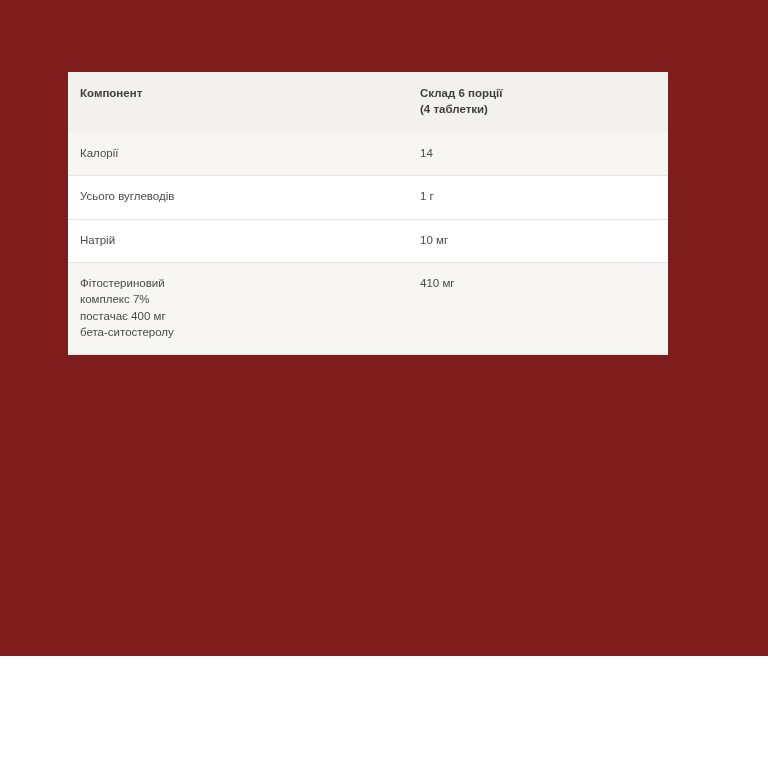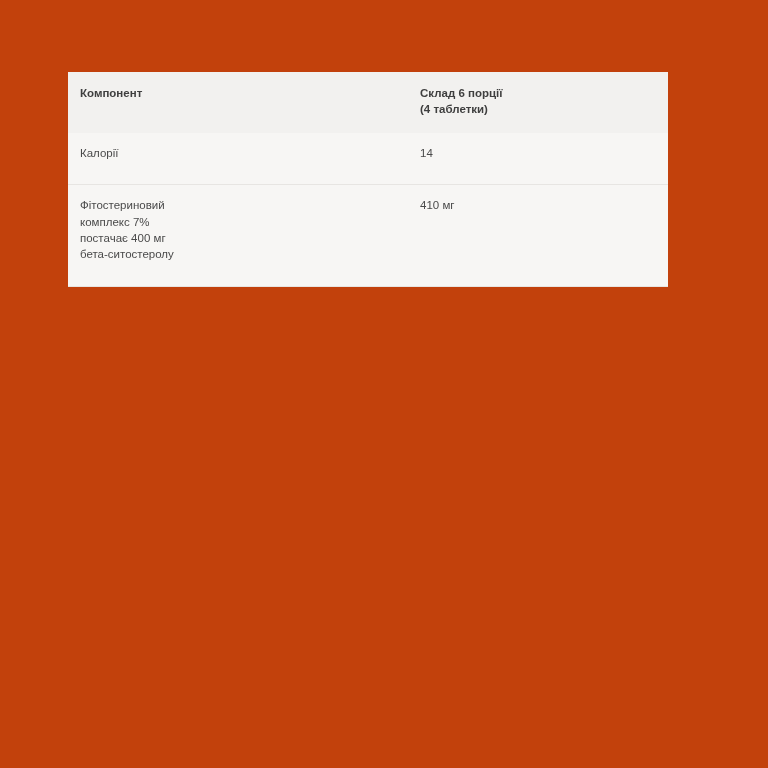--- a/index.html
+++ b/index.html
@@ -9,23 +9,23 @@
     width: 768px;
     height: 768px;
   }
   body {
     font-family: "Liberation Sans", sans-serif;
     color: #444444;
     -webkit-font-smoothing: antialiased;
   }
   .page {
     width: 768px;
-    height: 768px;
+    height: 656px;
     position: relative;
-    background: #c2410c;
+    background: #7f1d1d;
     box-sizing: border-box;
   }
   .table-wrap {
     position: absolute;
     left: 68px;
     top: 72px;
     width: 600px;
   }
   table.nutrition {
     width: 100%;
@@ -43,21 +43,21 @@
     color: #3f3f3f;
     padding: 14px 12px 16px 12px;
     line-height: 1.35;
     vertical-align: top;
     border: none;
   }
   table.nutrition tbody td {
     font-size: 11.5px;
     line-height: 1.42;
     color: #4a4a4a;
-    padding: 12px 12px 23px 12px;
+    padding: 12px 12px 14px 12px;
     vertical-align: top;
     border-bottom: 1px solid #e7e5e2;
     border-top: none;
   }
   table.nutrition tbody tr.shaded td {
     background: #f7f6f4;
   }
   table.nutrition tbody tr.plain td {
     background: #ffffff;
   }
@@ -90,20 +90,36 @@
       </thead>
       <tbody id="table-body">
           <tr class="shaded">
             <td>
               <span class="cell-line">Калорії</span>
             </td>
             <td>
               <span class="cell-line">14</span>
             </td>
           </tr>
+          <tr class="plain">
+            <td>
+              <span class="cell-line">Усього вуглеводів</span>
+            </td>
+            <td>
+              <span class="cell-line">1 г</span>
+            </td>
+          </tr>
+          <tr class="plain">
+            <td>
+              <span class="cell-line">Натрій</span>
+            </td>
+            <td>
+              <span class="cell-line">10 мг</span>
+            </td>
+          </tr>
           <tr class="shaded">
             <td>
               <span class="cell-line">Фітостериновий</span>
               <span class="cell-line">комплекс 7%</span>
               <span class="cell-line">постачає 400 мг</span>
               <span class="cell-line">бета-ситостеролу</span>
             </td>
             <td>
               <span class="cell-line">410 мг</span>
             </td>

